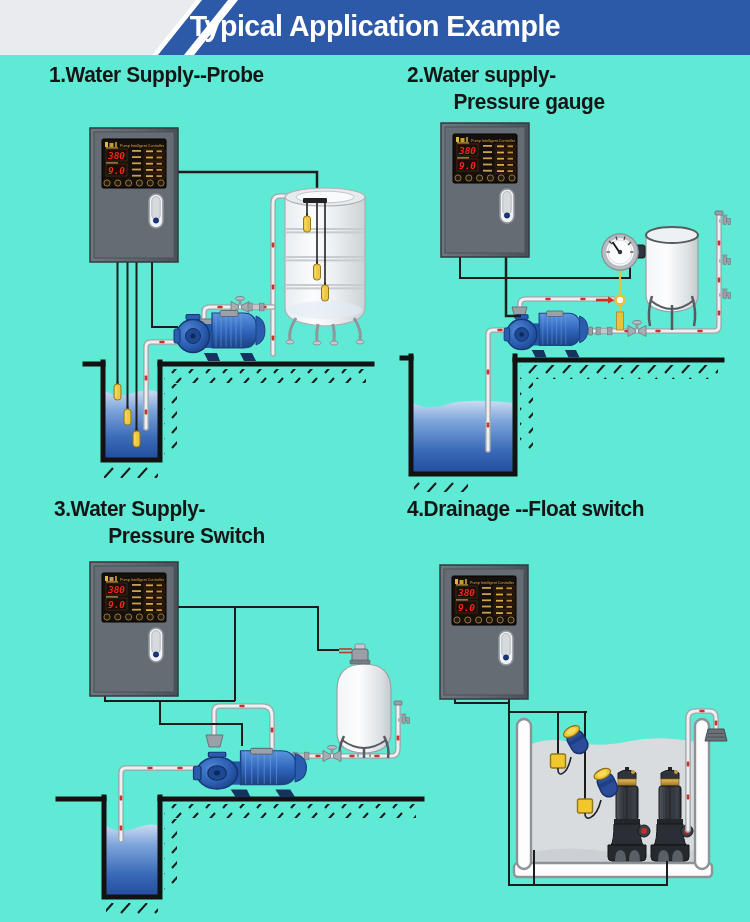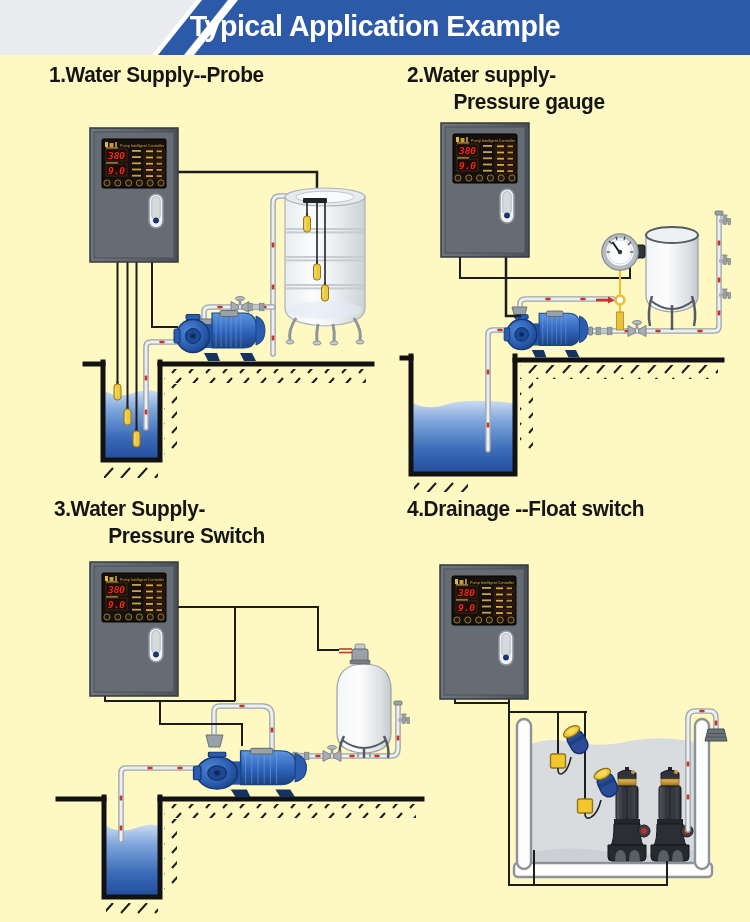--- a/index.html
+++ b/index.html
@@ -1,16 +1,16 @@
 <!DOCTYPE html>
 <html><head>
 <meta charset="utf-8">
 <style>
   html,body{margin:0;padding:0;background:#fff;}
-  .page{position:relative;width:750px;height:922px;background:#fef9c3;overflow:hidden;
+  .page{position:relative;width:750px;height:922px;background:#5eead4;overflow:hidden;
         font-family:"Liberation Sans", sans-serif;}
   
   .header{position:absolute;left:0;top:0;width:750px;height:55px;background:#fff;}
   .header-gray{position:absolute;left:0;top:0;width:196px;height:55px;background:#e9ebee;
       clip-path:polygon(0 0,100% 0,calc(100% - 44px) 100%,0 100%);}
   .header-stripe{position:absolute;left:158px;top:0;width:74px;height:55px;background:#2d5aa8;
       clip-path:polygon(44px 0,70px 0,26px 100%,0 100%);}
   .header-banner{position:absolute;left:194px;top:0;right:0;height:55px;background:#2d5aa8;
       clip-path:polygon(44px 0,100% 0,100% 100%,0 100%);}
   .header-title{position:absolute;left:0;top:9px;width:750px;text-align:center;

